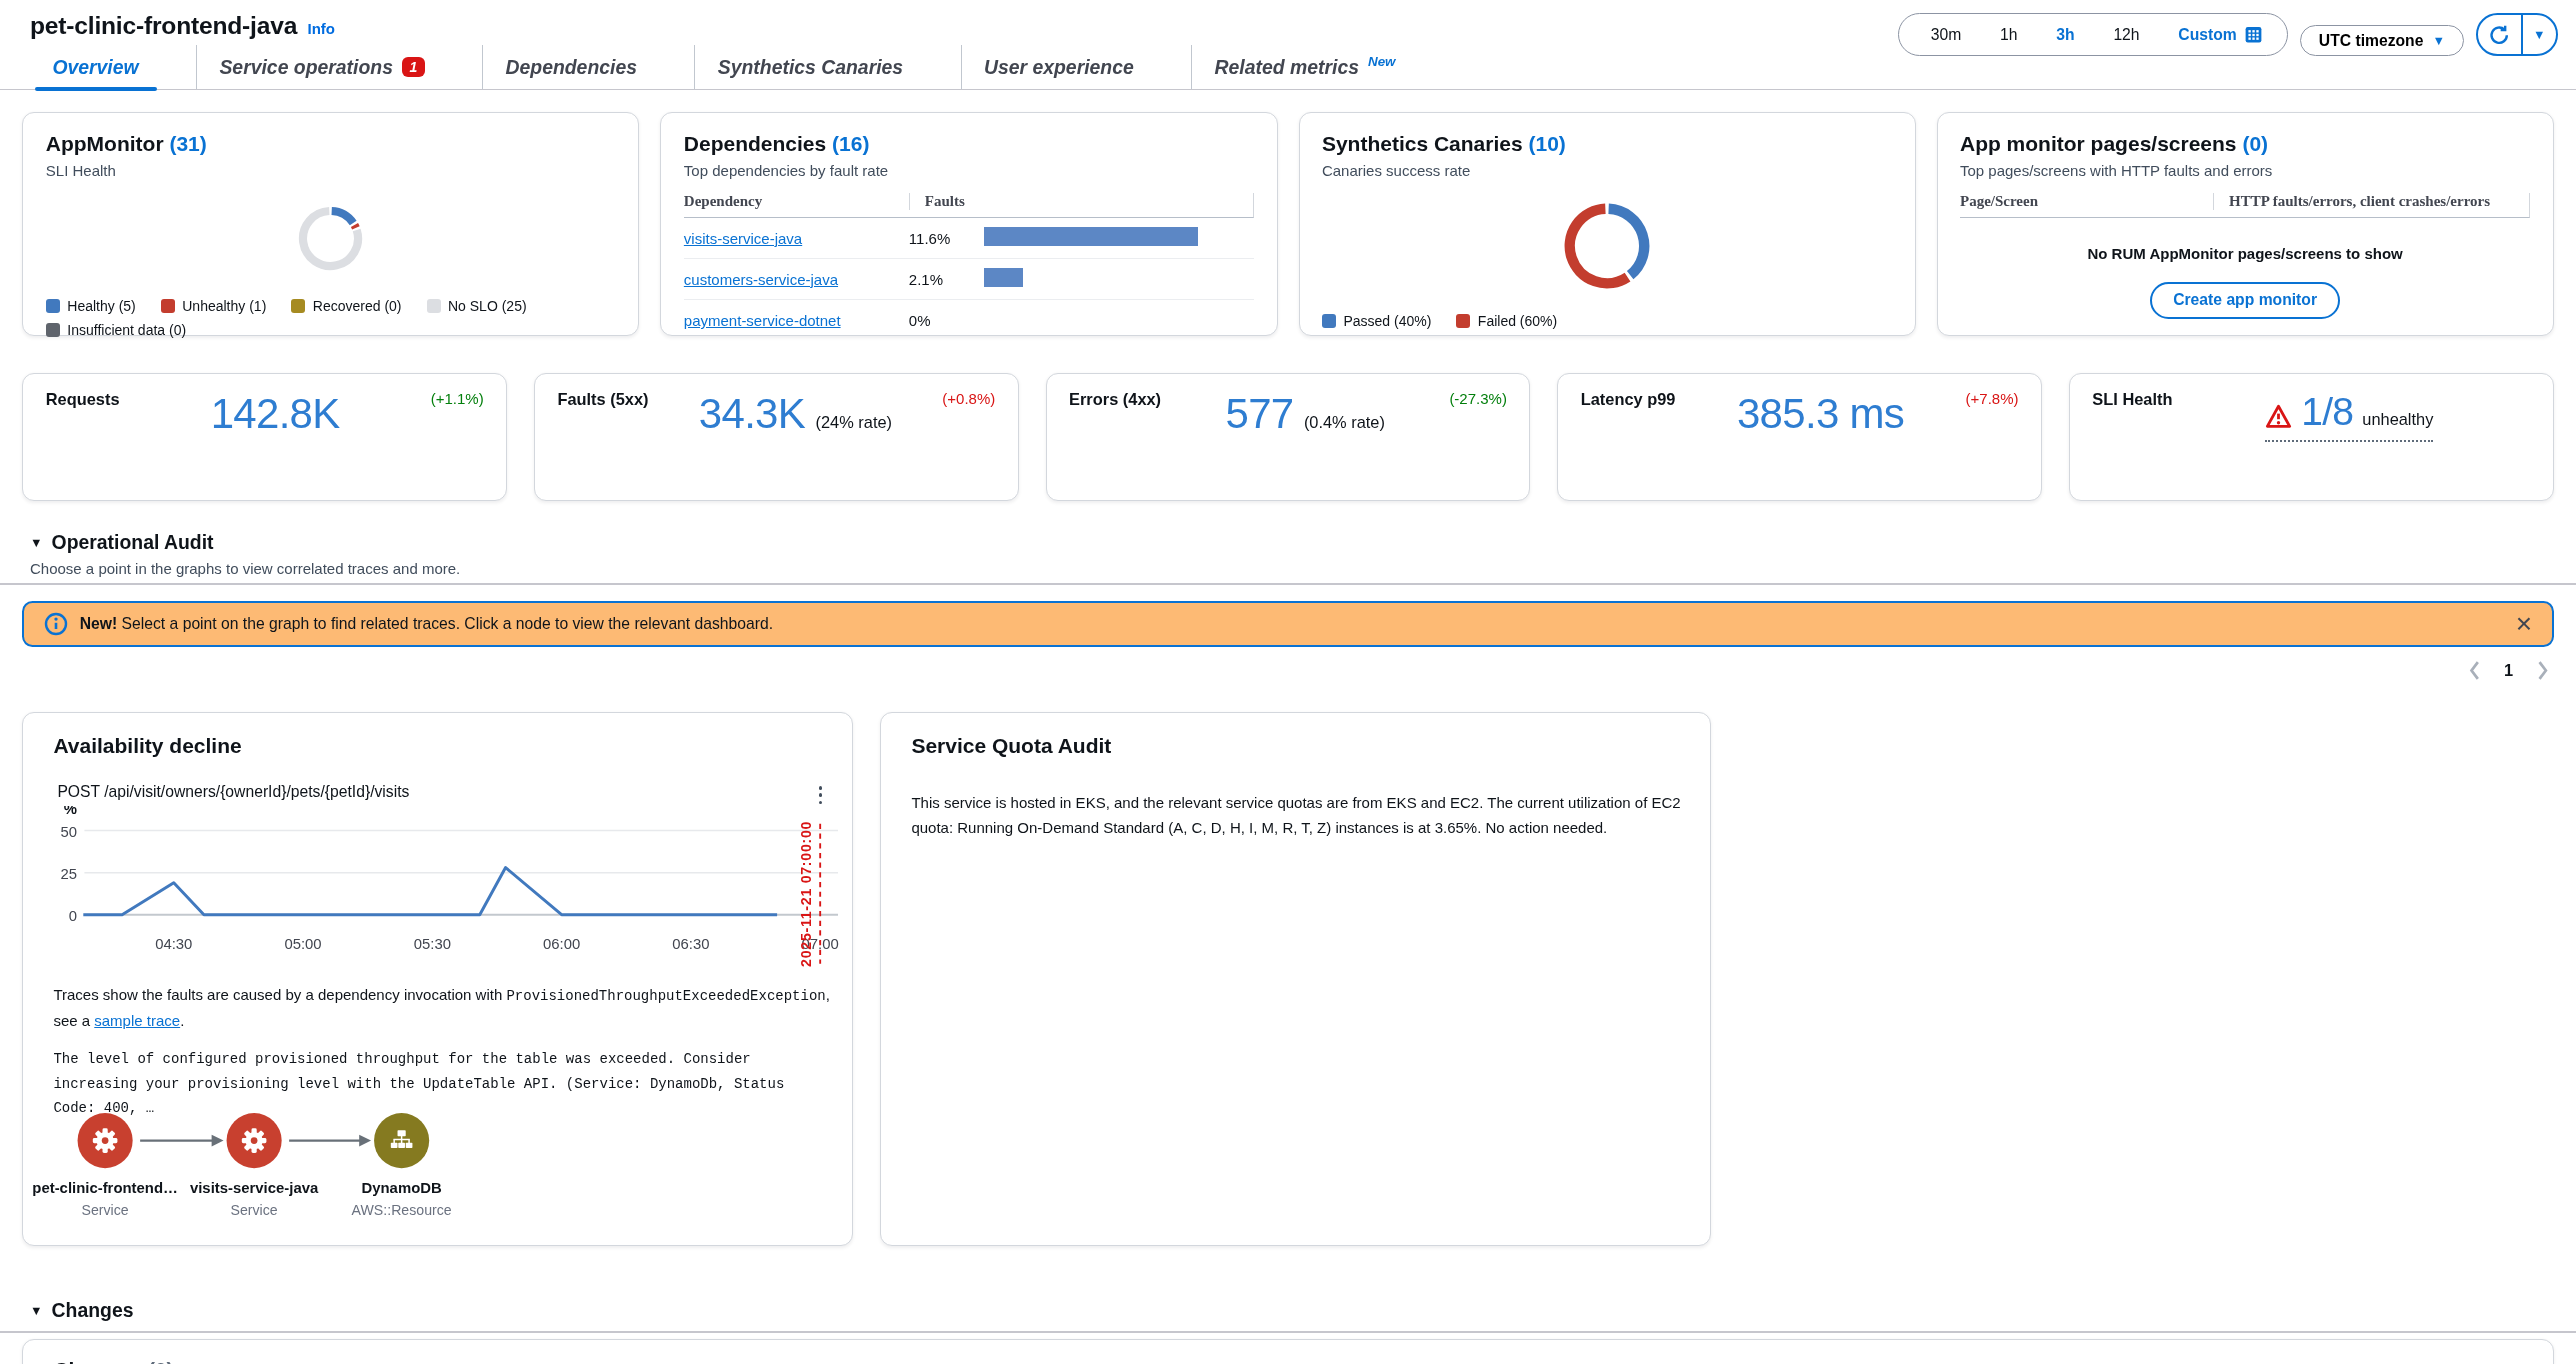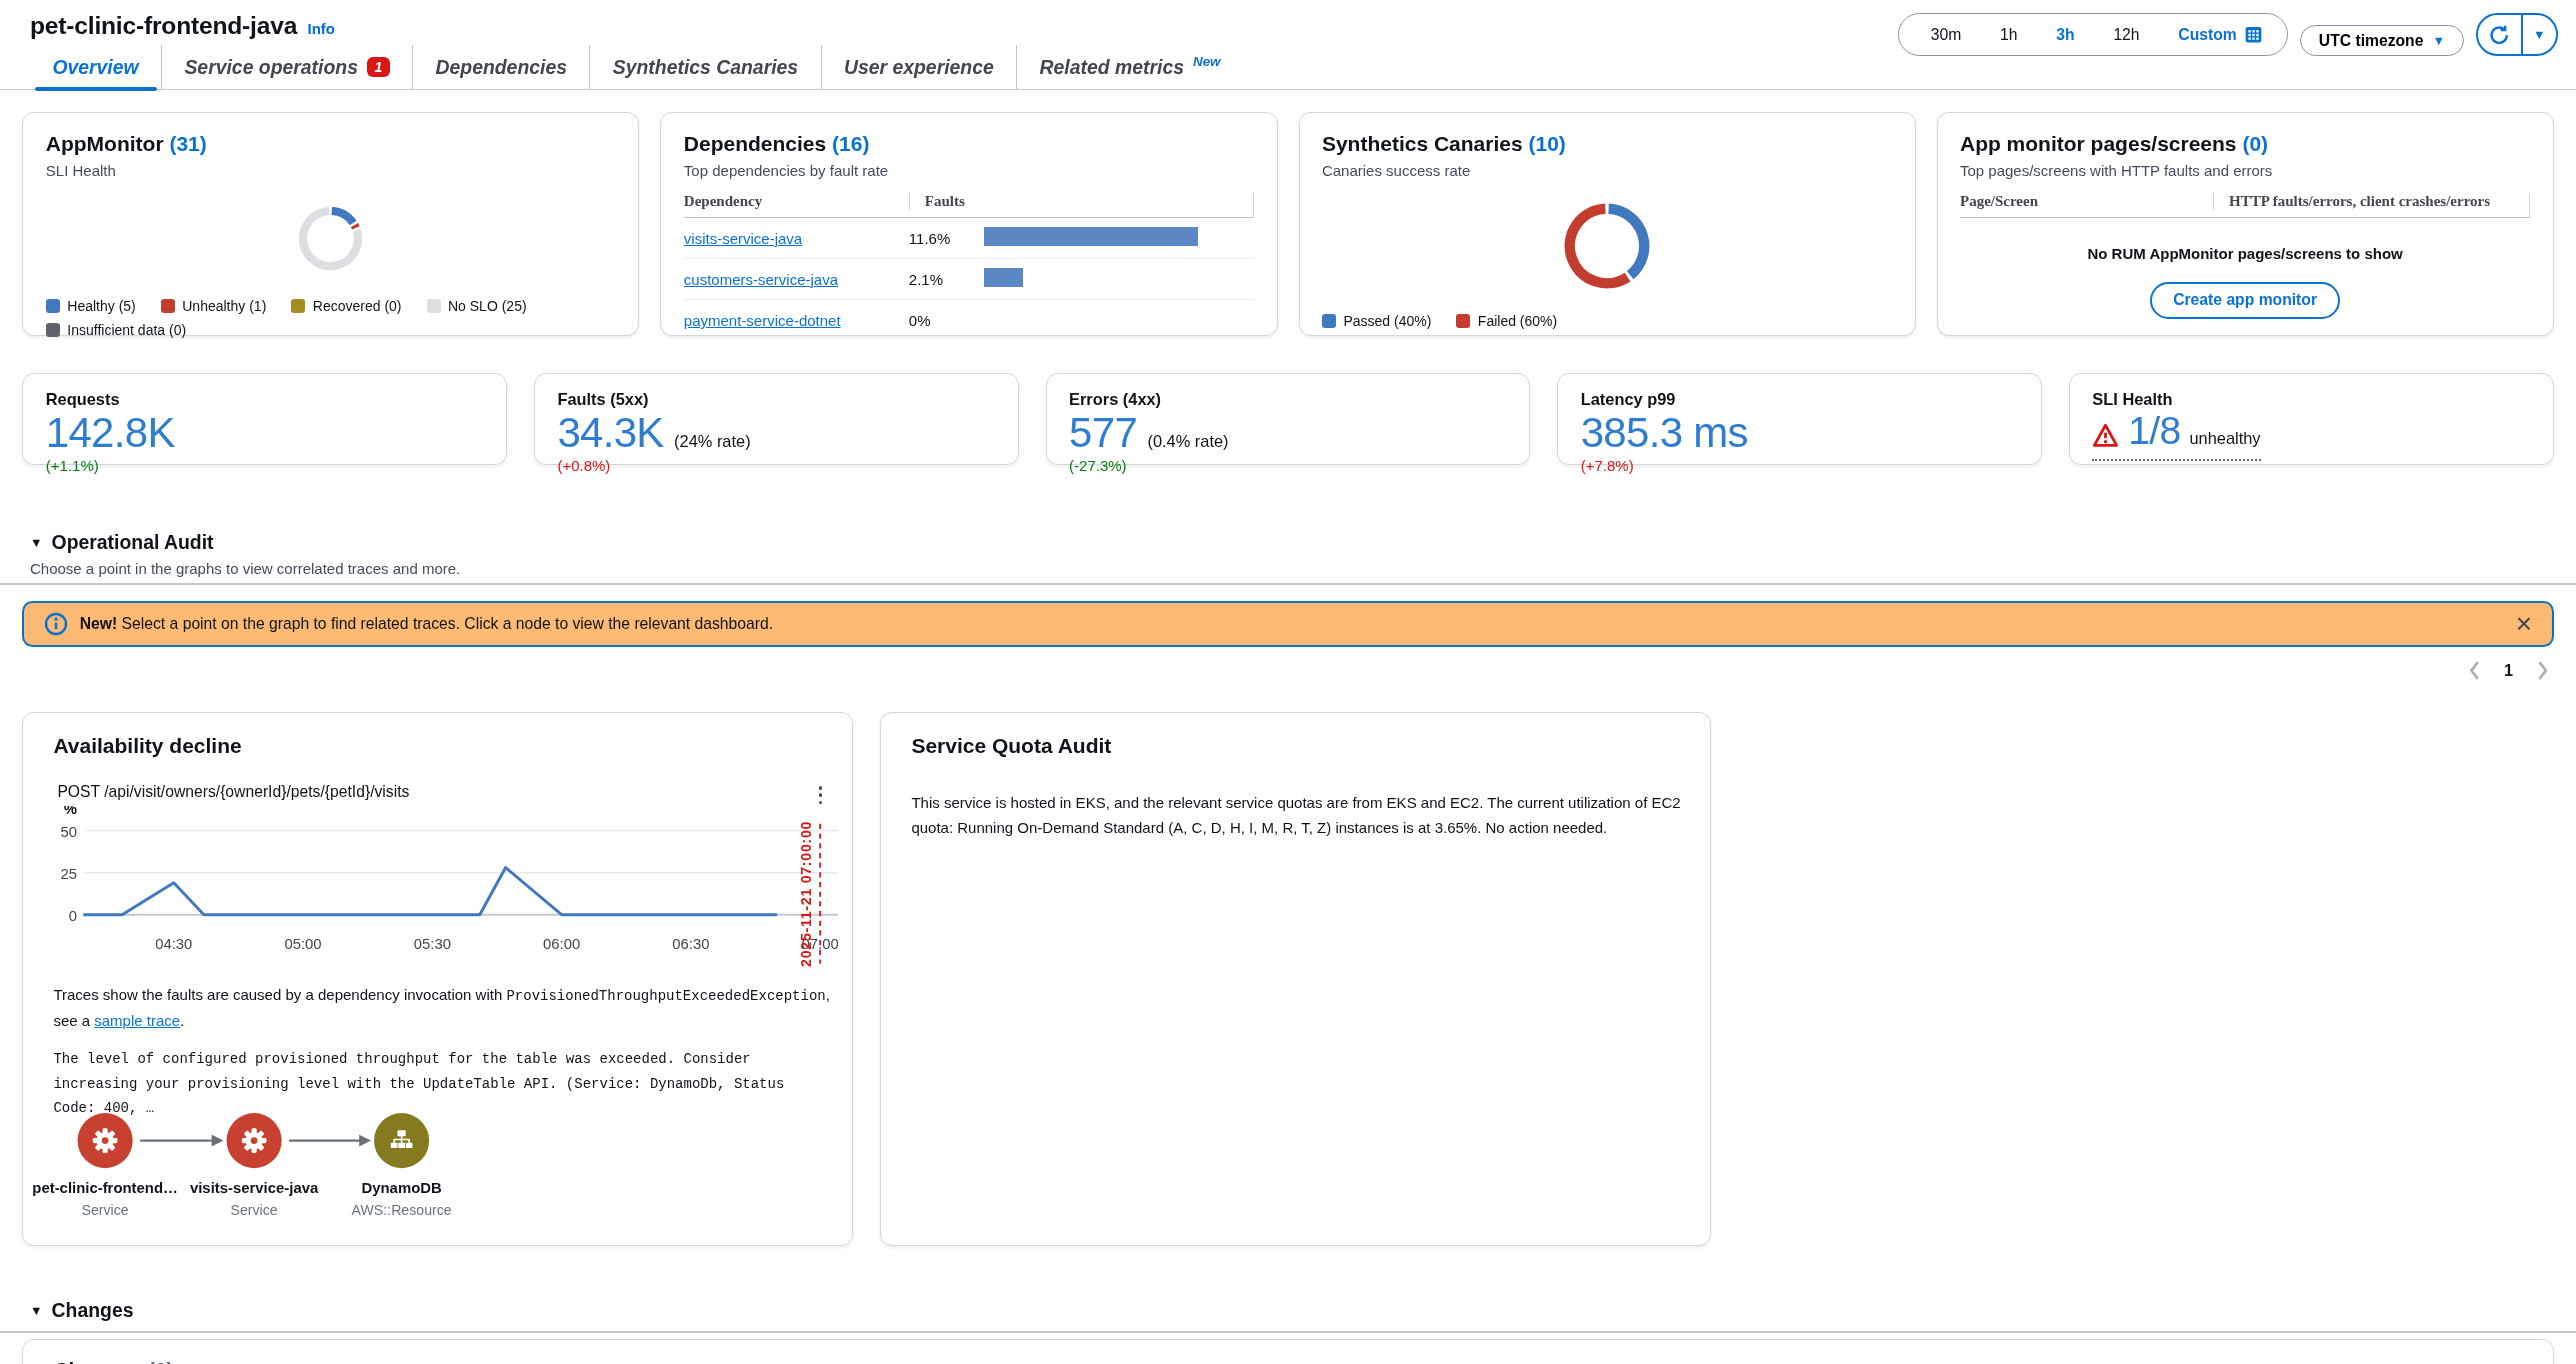--- a/index.html
+++ b/index.html
@@ -19,21 +19,21 @@
   .seg .opt.sel { color:#0972d3; font-weight:bold; }
   .seg .opt.custom { color:#0972d3; font-weight:bold; display:flex; align-items:center; gap:6.7px; padding-right:10.4px; }
   .tz-btn { display:flex; align-items:center; gap:9px; border:1.5px solid #8c94a3; border-radius:21.6px; padding:0 18px; font-size:15.7px; font-weight:bold; background:#fff; cursor:pointer;margin-top:12px; }
   .tz-btn .caret, .refresh .caret { color:#0972d3; font-size:12.7px; }
   .refresh { display:flex; align-items:center; border:2.2px solid #0972d3; border-radius:21.6px; background:#fff; overflow:hidden; cursor:pointer; }
   .refresh .half { padding:0 10.4px; display:flex; align-items:center; height:100%; }
   .refresh .sep { width:1.5px; background:#0972d3; align-self:stretch; }
 
   .tabs { position:absolute; top:45px; left:0; right:0; height:45px; border-bottom:1.5px solid #c6c6cd; display:flex; padding-left:30px; }
   .tab { position:relative; display:flex; align-items:center; gap:9px; padding:0 22.4px; font-size:19.4px; font-weight:bold; color:#424650; cursor:pointer;font-style:italic; }
-  .tab + .tab { border-left:1.5px solid #c1c7cf; }
+  .tab + .tab { border-left:1.5px solid #c1c7cf;margin-left:35px; }
   .tab.active { color:#0972d3; }
   .tab.active::after { content:''; position:absolute; left:4.5px; right:4.5px; bottom:-1.5px; height:3.7px; background:#0972d3; border-radius:2.2px; }
   .tab .badge { background:#d91515; color:#fff; font-size:14px; border-radius:6px; padding:2.2px 7.5px; font-weight:bold; }
   .tab .flag { color:#0972d3; font-size:13.4px; font-weight:bold; position:relative; top:-6px; }
 
   
   .card { background:#fff; border:1.5px solid #d3d7dd; border-radius:12px; box-shadow:0 1.5px 3.7px rgba(0,7,22,.07); }
   .card-title { font-size:21px; font-weight:bold; }
   .card-count { color:#0972d3; }
   .card-sub { font-size:15px; color:#414d5c; margin-top:6px; }
@@ -52,21 +52,21 @@
   .dep-row { display:grid; grid-template-columns:225px 75px 1fr; align-items:center; height:41px; border-bottom:1.5px solid #ebedf0; font-size:15px; }
   .dep-row:last-child { border-bottom:none; }
   .dep-row a { color:#0972d3; text-decoration:underline; cursor:pointer; }
   .dep-bar { height:18.6px; background:#5c87c5; }
   .empty-box { text-align:center; margin-top:27px; }
   .empty-text { font-size:15px; font-weight:bold; }
   .ghost-btn { display:inline-block; margin-top:19.4px; border:2.2px solid #0972d3; color:#0972d3; font-size:15.7px; font-weight:bold; border-radius:19.4px; padding:7.5px 21px; background:#fff; cursor:pointer; }
 
   
   .row2 { position:absolute; top:373px; left:22.4px; right:22.4px; display:flex; gap:27px; }
-  .metric { flex:1 1 0; height:92px; padding:16.4px 22.4px 13.4px; display:flex; flex-direction:column; justify-content:space-between; }
+  .metric { flex:1 1 0; height:128px; padding:16.4px 22.4px 13.4px; display:flex; flex-direction:row; justify-content:space-between; }
   .m-label { font-size:16.4px; font-weight:bold; }
   .m-mid { display:flex; align-items:baseline; gap:10.4px; }
   .m-value { font-size:42px; color:#2e7dd1; letter-spacing:-0.7px; }
   .m-suffix { font-size:16.4px; color:#0f141a; }
   .m-delta { font-size:15px; }
   .m-delta.green { color:#037f0c; } .m-delta.red { color:#d91515; }
   .sli-wrap { display:inline-flex; align-items:baseline; gap:9px; border-bottom:2.2px dotted #5f6b7a; padding-bottom:6px; }
   .sli-wrap .m-value { font-size:39px; }
   .warn-icon { position:relative; top:3px; }
 

